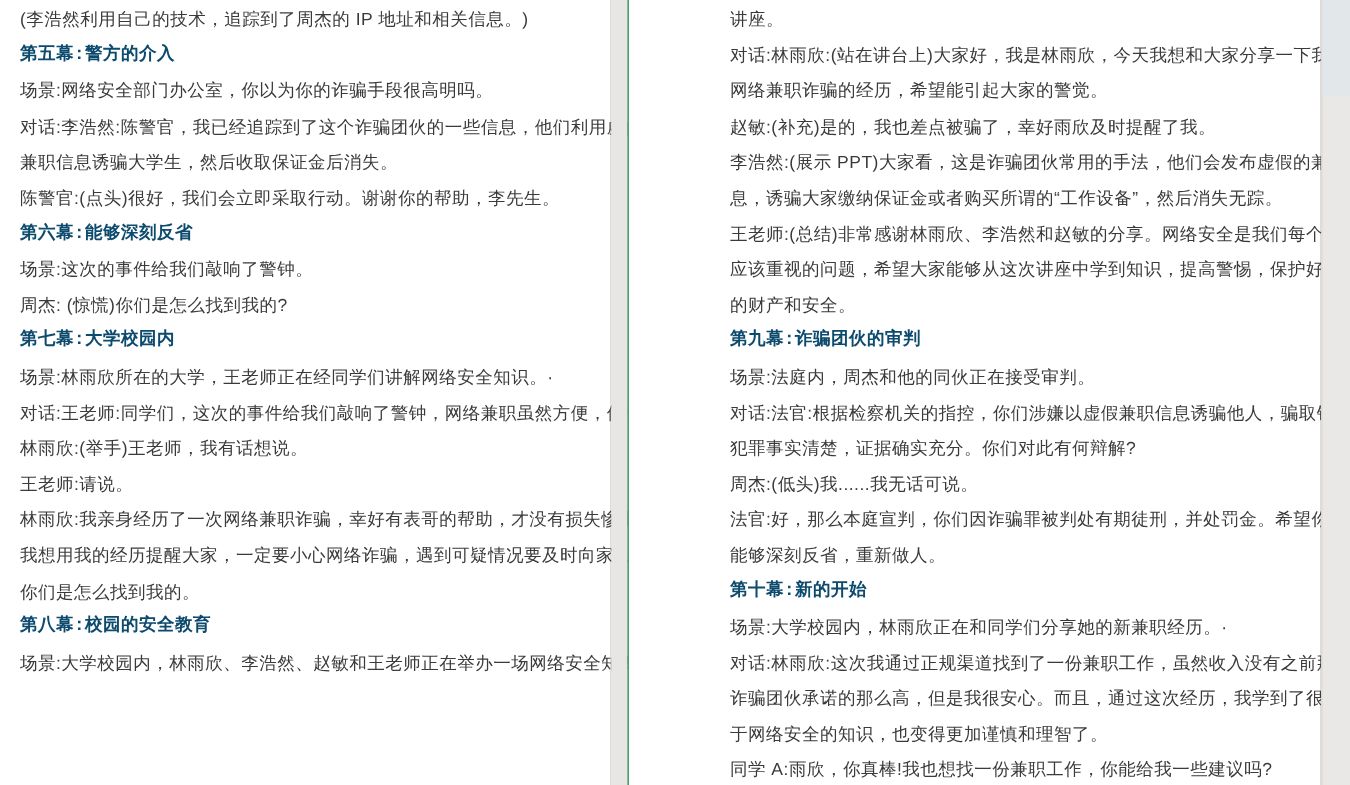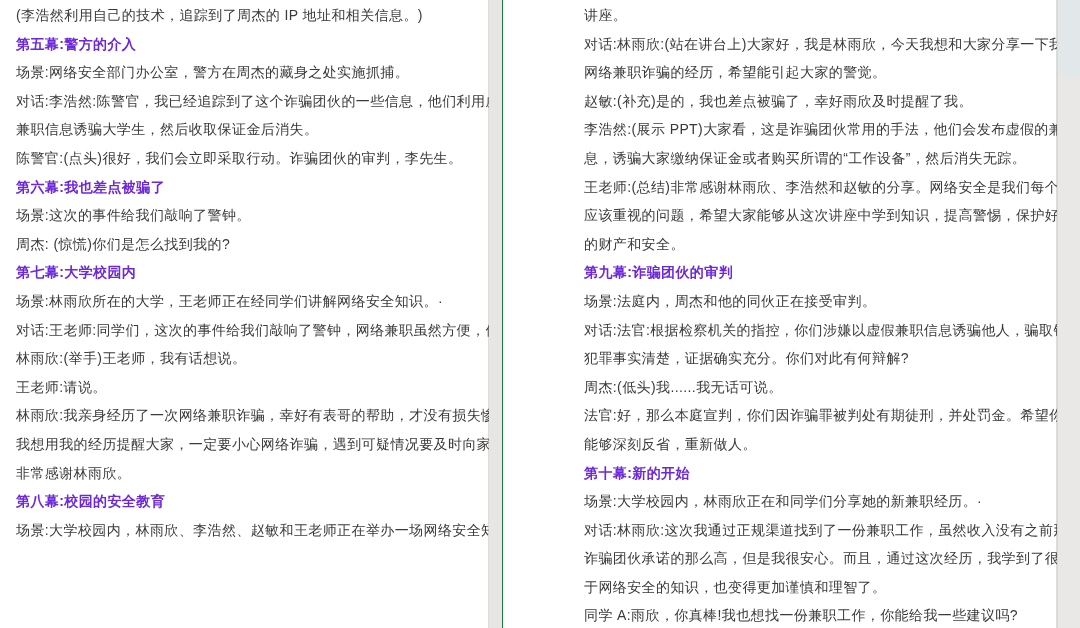--- a/index.html
+++ b/index.html
@@ -25,56 +25,56 @@
     position:absolute;top:1px;
     font-size:14px;
     line-height:28.6px;
     letter-spacing:0.4px;
     color:var(--text,#3a3a3a);
     white-space:nowrap;
   }
   .page-left .text-col{left:16px;}
   .page-right .text-col{left:81px;}
   .line{height:28.6px;}
-  .line.bold{font-weight:bold;color:#6d28d9;}
+  .line.bold{font-weight:bold;color:#0c4a6e;font-family:Liberation Mono, monospace;}
   .scrollbar{
     position:absolute;top:0;bottom:0;left:1057px;width:23px;
     background:var(--track,#e9e8e6);
     border-left:1px solid #d9d7d5;
     box-sizing:border-box;
   }
   .scroll-thumb{
     position:absolute;top:0;left:0;right:0;height:77px;
     background:var(--thumb,#e2e7ea);
   }
 </style>
 </head>
 <body>
 
 <div class="screen">
 
   <div class="page page-left">
     <div class="text-col">
         <div class="line">(李浩然利用自己的技术，追踪到了周杰的 IP 地址和相关信息。)</div>
         <div class="line bold">第五幕:警方的介入</div>
-        <div class="line">场景:网络安全部门办公室，警方在周杰的藏身之处实施抓捕。</div>
+        <div class="line">场景:网络安全部门办公室，你以为你的诈骗手段很高明吗。</div>
         <div class="line">对话:李浩然:陈警官，我已经追踪到了这个诈骗团伙的一些信息，他们利用虚假</div>
         <div class="line">兼职信息诱骗大学生，然后收取保证金后消失。</div>
-        <div class="line">陈警官:(点头)很好，我们会立即采取行动。诈骗团伙的审判，李先生。</div>
-        <div class="line bold">第六幕:我也差点被骗了</div>
+        <div class="line">陈警官:(点头)很好，我们会立即采取行动。谢谢你的帮助，李先生。</div>
+        <div class="line bold">第六幕:能够深刻反省</div>
         <div class="line">场景:这次的事件给我们敲响了警钟。</div>
         <div class="line">周杰: (惊慌)你们是怎么找到我的?</div>
         <div class="line bold">第七幕:大学校园内</div>
         <div class="line">场景:林雨欣所在的大学，王老师正在经同学们讲解网络安全知识。·</div>
         <div class="line">对话:王老师:同学们，这次的事件给我们敲响了警钟，网络兼职虽然方便，但也</div>
         <div class="line">林雨欣:(举手)王老师，我有话想说。</div>
         <div class="line">王老师:请说。</div>
         <div class="line">林雨欣:我亲身经历了一次网络兼职诈骗，幸好有表哥的帮助，才没有损失惨重。</div>
         <div class="line">我想用我的经历提醒大家，一定要小心网络诈骗，遇到可疑情况要及时向家人、</div>
-        <div class="line">非常感谢林雨欣。</div>
+        <div class="line">你们是怎么找到我的。</div>
         <div class="line bold">第八幕:校园的安全教育</div>
         <div class="line">场景:大学校园内，林雨欣、李浩然、赵敏和王老师正在举办一场网络安全知识</div>
       </div>
   </div>
 
   <div class="page-gap"></div>
 
   <div class="page page-right">
     <div class="text-col">
         <div class="line">讲座。</div>

